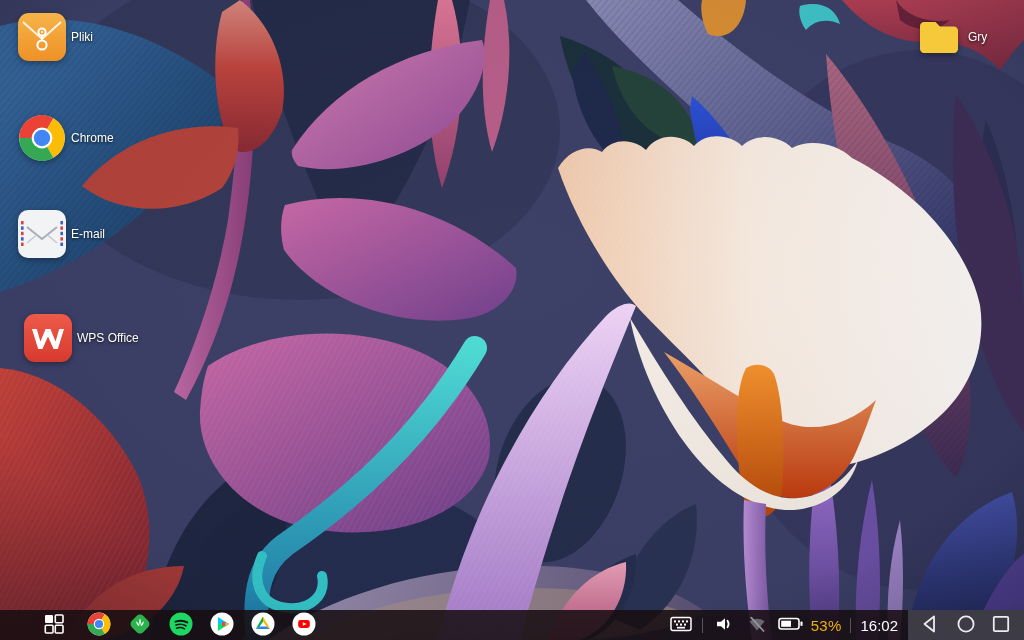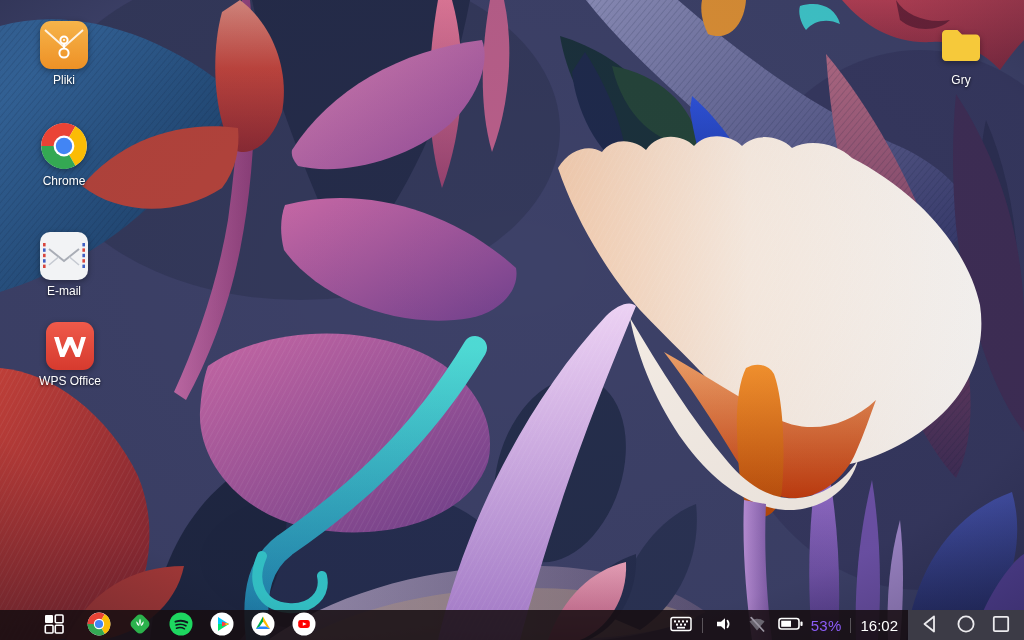--- a/index.html
+++ b/index.html
@@ -1,43 +1,43 @@
 <!DOCTYPE html>
 <html><head>
 <meta charset="utf-8">
 <style>
   html,body{margin:0;padding:0;background:#000;}
   .screen{position:relative;width:1024px;height:640px;overflow:hidden;
           font-family:"Liberation Sans",sans-serif;user-select:none;}
   .wallpaper{position:absolute;inset:0;display:block;}
 
   
-  .shortcut{position:absolute;width:76px;display:flex;flex-direction:column;
-            align-items:center;gap:5px;background:none;border:none;padding:0;margin:12px;}
+  .shortcut{position:absolute;width:76px;display:flex;
+            align-items:center;gap:5px;background:none;border:none;padding:0;margin:4px;}
   .shortcut .ic{width:48px;height:48px;display:block;
                 filter:drop-shadow(0 2px 3px rgba(0,0,0,.35));}
   .shortcut .ic svg{display:block;}
   .shortcut .lbl{font-size:12px;line-height:13px;color:#fff;
                  text-shadow:0 1px 3px rgba(0,0,0,.85);white-space:nowrap;}
   .sc-0{left:14px;top:9px;}
   .sc-1{left:14px;top:110px;}
-  .sc-2{left:14px;top:220px;}
+  .sc-2{left:14px;top:206px;}
   .sc-3{left:20px;top:310px;}
   .sc-folder{left:911px;top:9px;}
 
   
   .taskbar{position:absolute;left:0;right:0;bottom:0;height:30px;
            display:flex;align-items:center;background:rgba(23,14,17,.87);}
   .tb-btn{width:24px;height:24px;display:flex;align-items:center;justify-content:center;
           background:none;border:none;padding:0;margin:0;}
   .launcher{margin-left:42px;}
   .tb-apps{display:flex;align-items:center;gap:17px;margin-left:21px;}
   .tray{margin-left:auto;display:flex;align-items:center;gap:9px;}
   .sep{width:1px;height:15px;background:rgba(255,255,255,.28);}
-  .pct{color:#8b5cf6;font-size:15px;letter-spacing:.2px;}
+  .pct{color:#eab308;font-size:15px;letter-spacing:.2px;}
   .clock{color:#fff;font-size:15px;background:none;border:none;padding:0;margin:0 10px 0 0;
          font-family:"Liberation Sans",sans-serif;text-align:right;}
   .navbar{width:116px;height:30px;background:#3c3b46;display:flex;
           align-items:center;justify-content:space-evenly;}
   .nav-btn{width:24px;height:24px;display:flex;align-items:center;justify-content:center;
            background:none;border:none;padding:0;}
 </style>
 </head>
 <body>
 

